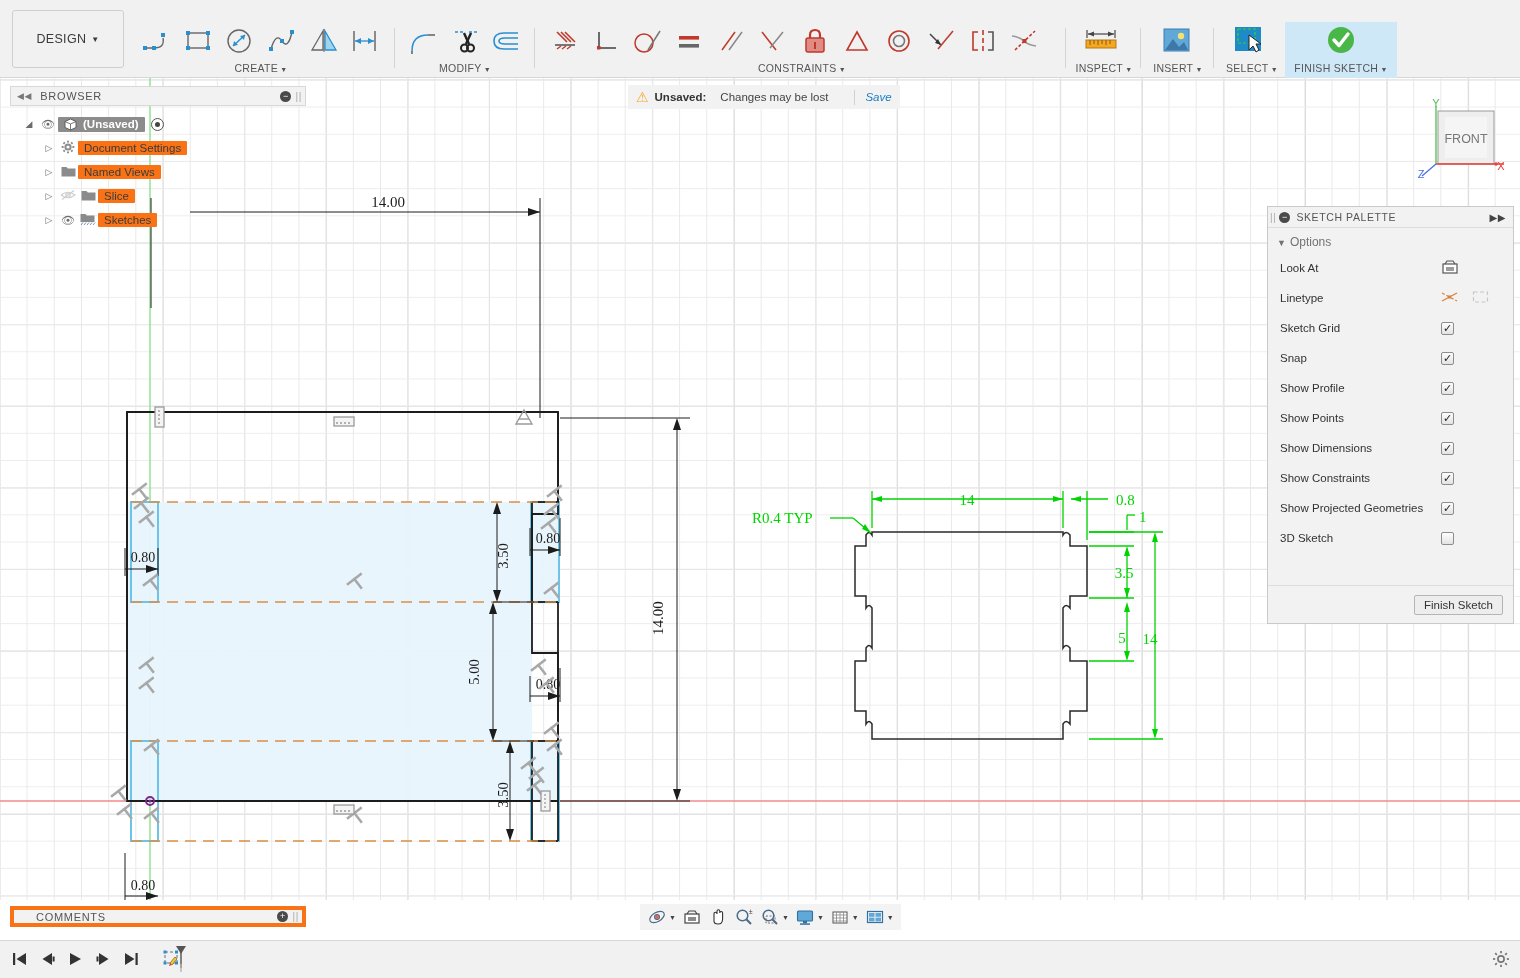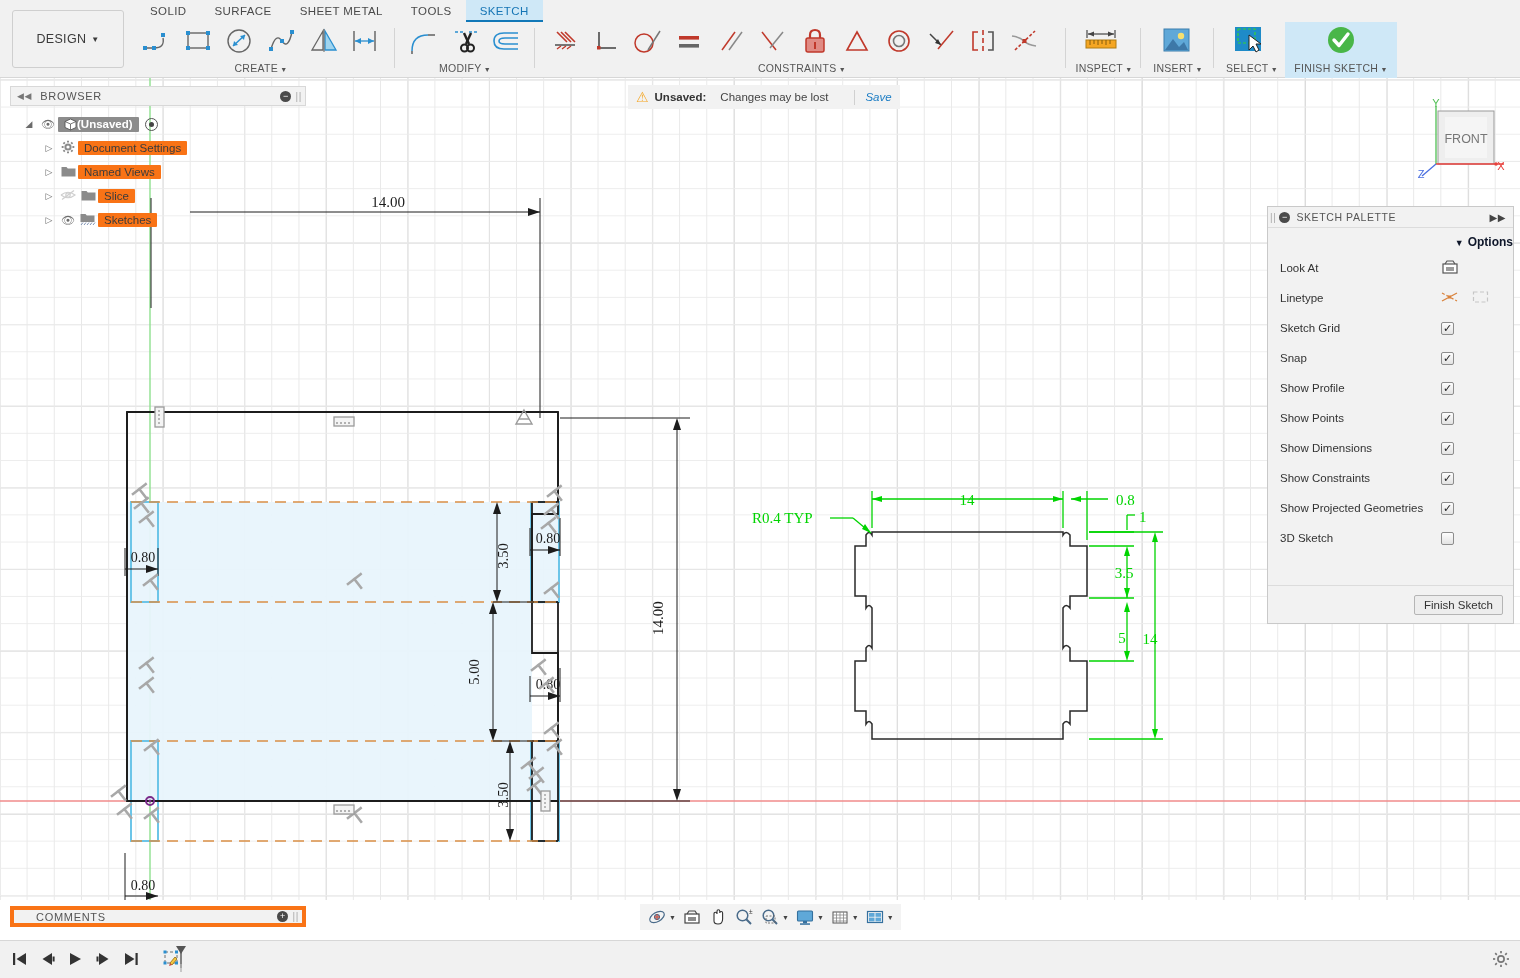--- a/index.html
+++ b/index.html
@@ -121,21 +121,21 @@
     background: #f2f2f2;
   }
   .palette-hdr .grip { color: #aaa; font-size: 10px; margin: 0 3px 0 2px; }
   .palette-hdr .dot {
     width: 11px; height: 11px; border-radius: 50%; background: #4a4a4a;
     color: #fff; font-size: 9px; display: flex; align-items: center;
     justify-content: center; margin-right: 6px; line-height: 1;
   }
   .palette-hdr .expand { margin-left: auto; margin-right: 7px; color: #444; font-size: 10px; }
   .opt-title {
-    font-size: 12px; color: #0f172a; font-weight: bold; padding: 7px 0 4px 9px; text-align: right;
+    font-size: 12px; color: #737373; font-weight: normal; padding: 7px 0 4px 9px;
   }
   .opt-title .tri { font-size: 9px; margin-right: 4px; }
   .prow {
     display: flex; align-items: center; height: 30px; padding: 0 0 0 12px;
     font-size: 11.5px; color: #333;
   }
   .prow .pl { flex: 1; }
   .prow .pv { width: 72px; display: flex; align-items: center; gap: 14px; }
   .cbx {
     width: 13px; height: 13px; border: 1px solid #8d8d8d; border-radius: 2px;
@@ -494,27 +494,20 @@
     </svg>
   </div>
 
   <div class="toolbar">
 
     <div class="design-btn">
       <span>DESIGN</span>
       <span class="caret">▼</span>
     </div>
 
-    <div class="tabs">
-      <div class="tab">SOLID</div>
-      <div class="tab">SURFACE</div>
-      <div class="tab">SHEET METAL</div>
-      <div class="tab">TOOLS</div>
-      <div class="tab active">SKETCH</div>
-    </div>
 
     <div class="tgroup" style="left:136px;width:250px;">
       <div class="ticons">
         <div class="ticon">
           <svg width="32" height="26" viewBox="0 0 32 26">
               <path d="M4,20 L13,20 Q24,20 22,10" fill="none" stroke="#666" stroke-width="1.4"></path>
               <rect x="2" y="18" width="4" height="4" fill="#2a8fd0"></rect>
               <rect x="11" y="18" width="4" height="4" fill="#2a8fd0"></rect>
               <rect x="20" y="5" width="4" height="4" fill="#2a8fd0"></rect>
             </svg>
@@ -762,21 +755,21 @@
     <span class="chev">◀◀</span>
     <span>BROWSER</span>
     <span class="minus">−</span>
     <span class="grip">||</span>
   </div>
 
   <div class="tree">
     <div class="trow root">
       <span class="arrow">◢</span>
       <span class="eye">👁</span>
-      <span class="lbl" style="display:flex;">
+      <span class="lbl" style="display:flex;gap:6px;">
         <svg width="13" height="13" viewBox="0 0 13 13">
             <path d="M1,3.5 L6.5,1 L12,3.5 L12,9.5 L6.5,12 L1,9.5 Z" fill="#fff" stroke="#555" stroke-width=".9"></path>
             <path d="M1,3.5 L6.5,6 L12,3.5 M6.5,6 L6.5,12" fill="none" stroke="#555" stroke-width=".8"></path>
           </svg>
         <span>(Unsaved)</span>
       </span>
       <span class="radio">
           <i></i>
         </span>
     </div>

